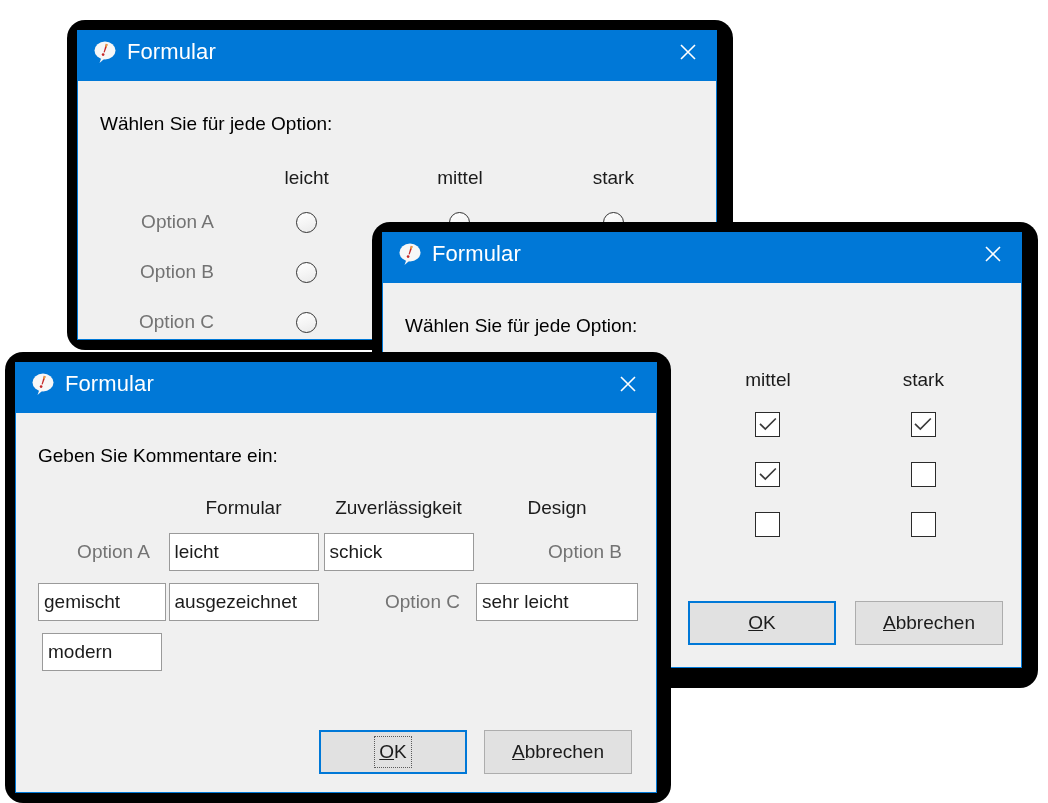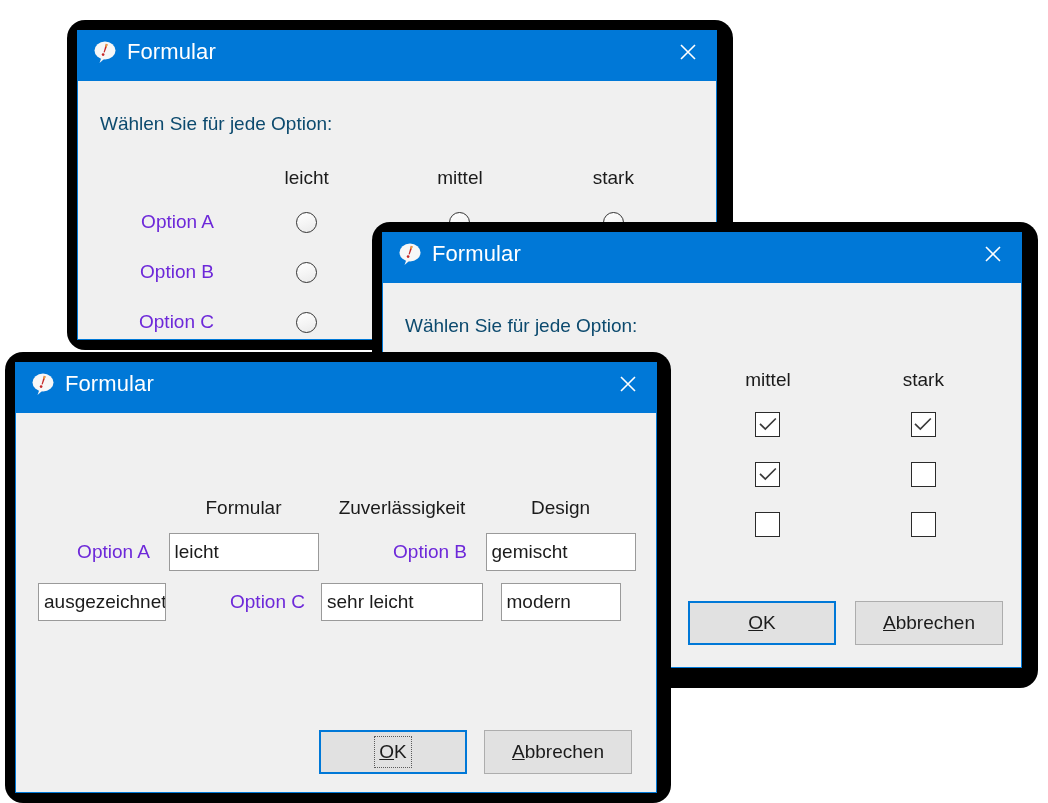--- a/index.html
+++ b/index.html
@@ -73,39 +73,39 @@
   .body-area {
     flex: 1 1 auto;
     position: relative;
     background: #f0f0f0;
     overflow: hidden;
   }
 
   .prompt {
     position: absolute;
     font-size: 19px;
-    color: #0c4a6e;
+    color: #000000;
     white-space: nowrap;
   }
 
   
   .grid {
     position: absolute;
     display: grid;
   }
   .col-head {
     font-size: 19px;
     color: #1b1b1b;
     text-align: center;
     white-space: nowrap;
     align-self: center;
   }
   .row-label {
     font-size: 19px;
-    color: #6d28d9;
+    color: #737373;
     text-align: right;
     white-space: nowrap;
     align-self: center;
     padding-right: 16px;
   }
   .cell {
     display: flex;
     align-items: center;
     justify-content: center;
   }
@@ -372,34 +372,38 @@
     </span>
     <span class="title-text">Formular</span>
     <span class="title-spacer"></span>
     <span class="close-btn">
       <svg width="20" height="20" viewBox="0 0 20 20">
         <path d="M3 3 L17 17 M17 3 L3 17" stroke="#ffffff" stroke-width="1.6" fill="none"></path>
       </svg>
     </span>
   </div>
   <div class="body-area">
+    <div class="prompt" style="left:22px; top:32px;">Geben Sie Kommentare ein:</div>
 
     <div class="grid" style="left:22px; top:76px; width:600px;
                 grid-template-columns: 128px 1fr 1fr 1fr;
                 grid-template-rows: 38px 50px 50px 50px;
                 column-gap: 0px;">
       <div></div>
       <div class="col-head">Formular</div>
       <div class="col-head">Zuverlässigkeit</div>
       <div class="col-head">Design</div>
 
       <div class="row-label">Option A</div>
       <div class="cell">
           <div class="textfield" style="width:150px;">leicht</div>
         </div>
+      <div class="cell">
+          <div class="textfield" style="width:150px;">schick</div>
+        </div>
 
       <div class="row-label">Option B</div>
       <div class="cell">
           <div class="textfield" style="width:150px;">gemischt</div>
         </div>
       <div class="cell">
           <div class="textfield" style="width:150px;">ausgezeichnet</div>
         </div>
 
       <div class="row-label">Option C</div>

